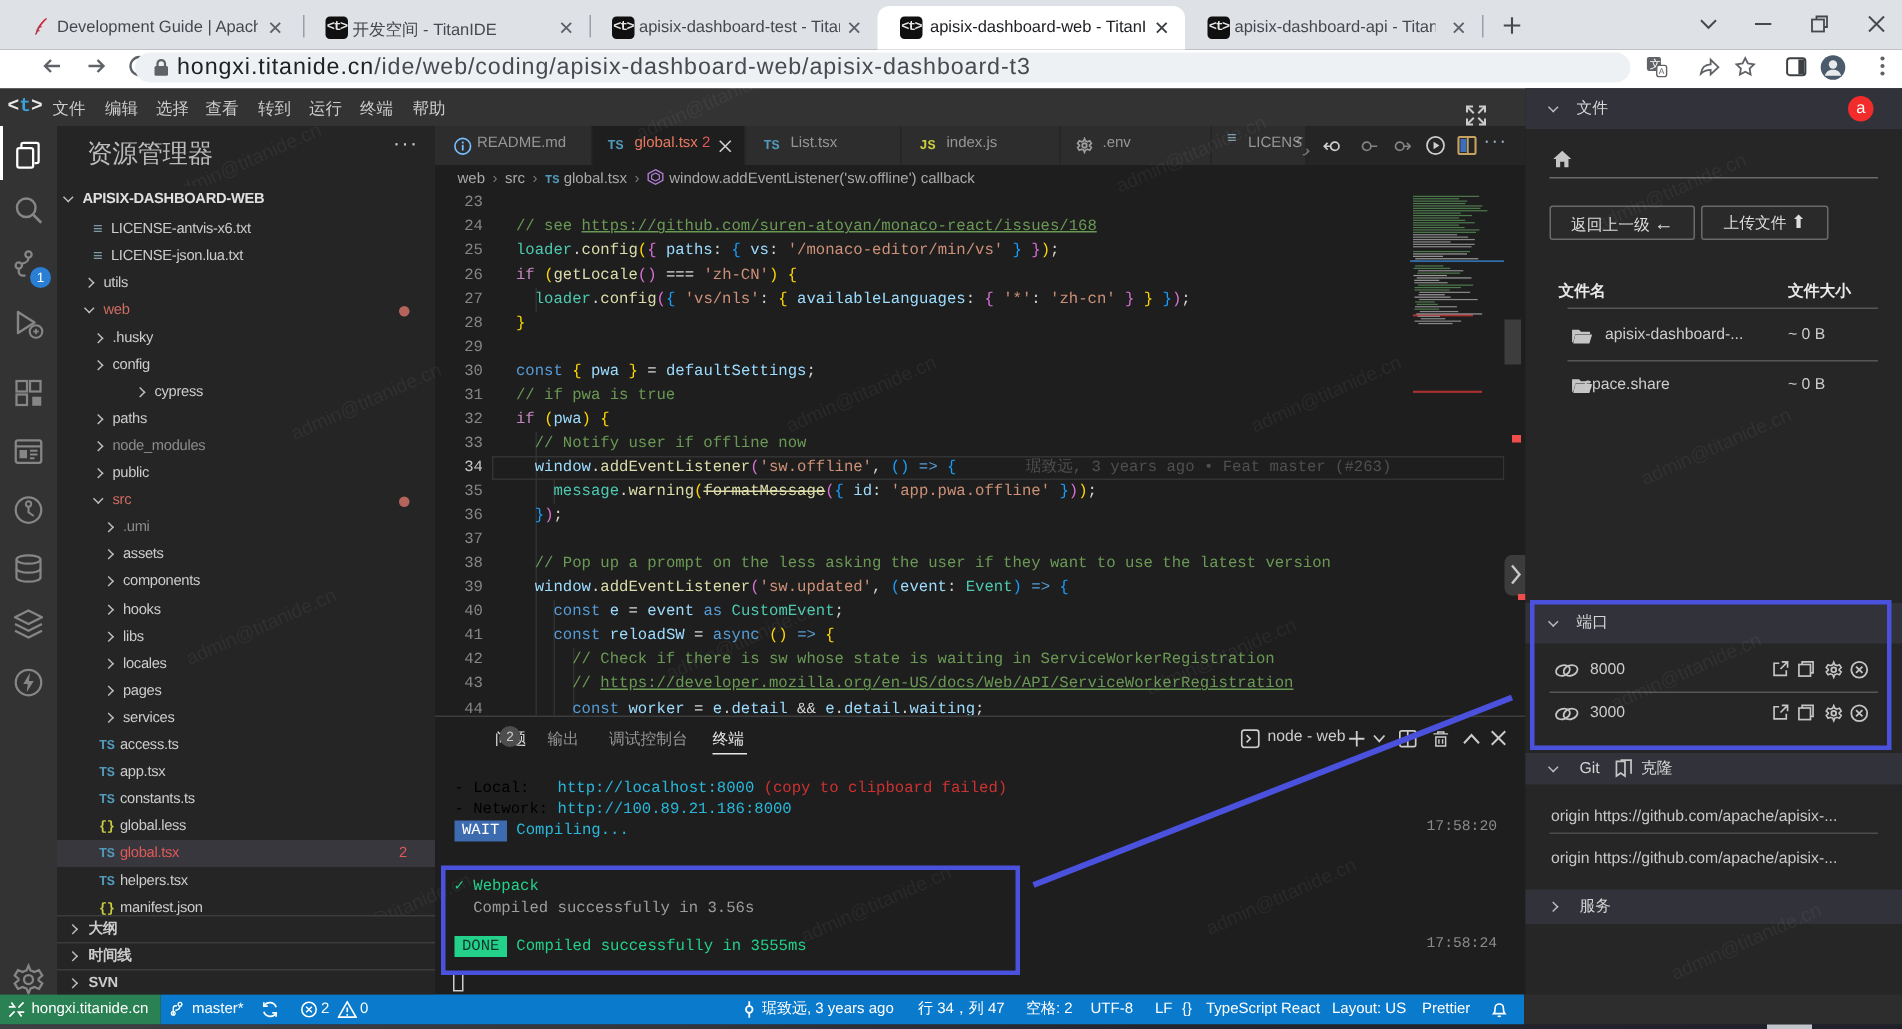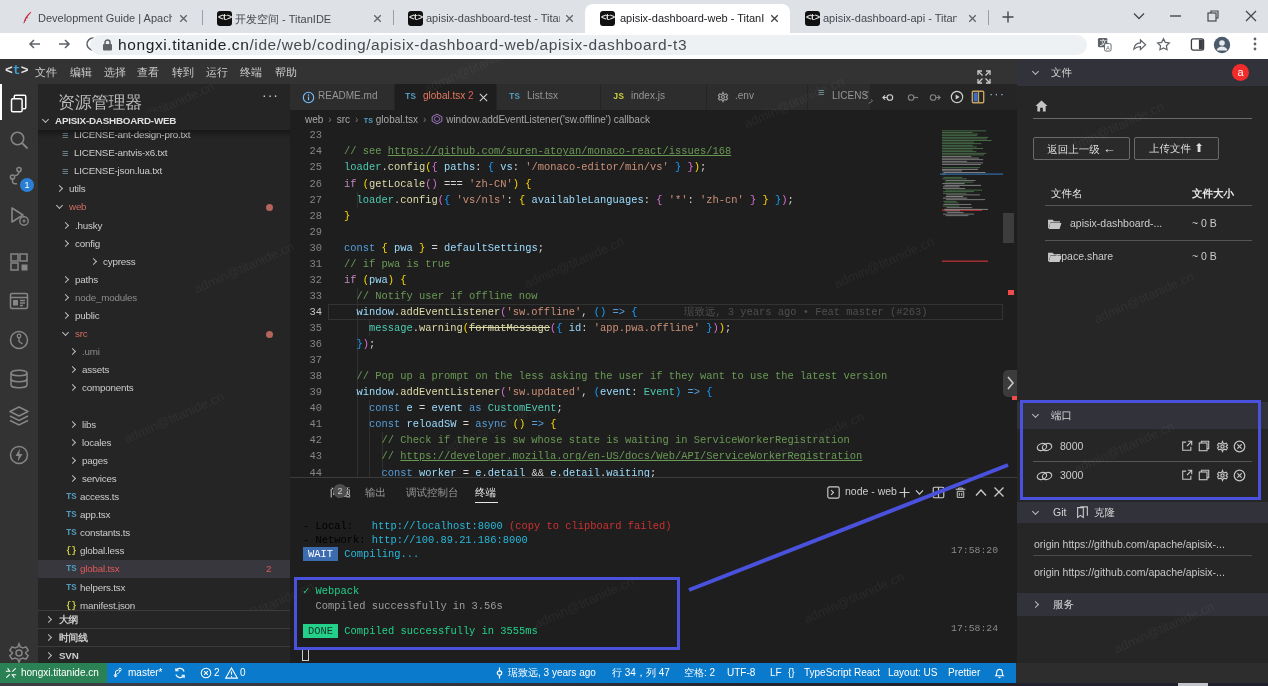--- a/index.html
+++ b/index.html
@@ -271,21 +271,21 @@
       </div>
   <svg class="abs" style="left:7px;top:641px;" width="24" height="24" viewBox="0 0 24 24">
       <circle cx="12" cy="12" r="3" fill="none" stroke="#868686" stroke-width="1.5"></circle>
       <path d="M12 2.8 L13.3 6 A6.2 6.2 0 0 1 15.8 7 L19 5.8 L21.2 9.4 L18.7 11.5 A6.2 6.2 0 0 1 18.7 12.5 L21.2 14.6 L19 18.2 L15.8 17 A6.2 6.2 0 0 1 13.3 18 L12 21.2 L10.7 18 A6.2 6.2 0 0 1 8.2 17 L5 18.2 L2.8 14.6 L5.3 12.5 A6.2 6.2 0 0 1 5.3 11.5 L2.8 9.4 L5 5.8 L8.2 7 A6.2 6.2 0 0 1 10.7 6 Z" fill="none" stroke="#868686" stroke-width="1.5"></path>
     </svg>
   <div class="abs" id="sidebar">
     <div style="position:absolute;left:0;top:0;width:252px;height:28px;">
         <span style="position:absolute;left:20px;top:7px;font-size:17px;color:#bbbbbb;">资源管理器</span>
         <span style="position:absolute;left:224px;top:3px;color:#cccccc;font-size:14px;letter-spacing:1px;">···</span>
       </div>
-    <div class="trow" style="top:28px;font-weight:bold;color:#e0e0e0;background:#252526;z-index:3;">
+    <div class="trow" style="top:40px;font-weight:bold;color:#e0e0e0;background:#252526;z-index:3;">
         <span class="cv dn" style="left:5px;"></span>
         <span style="position:absolute;left:17px;">APISIX-DASHBOARD-WEB</span>
       </div>
     <div class="trow" style="top:42px;">
         <span class="fico" style="left:24px;">≡</span>
         <span style="position:absolute;left:36px;">LICENSE-ant-design-pro.txt</span>
       </div>
     <div style="position:absolute;left:0;top:46px;width:252px;height:8px;background:linear-gradient(to bottom,rgba(0,0,0,0.38),rgba(0,0,0,0));z-index:2;"></div>
     <div class="trow" style="top:60.1px;">
         <span class="fico" style="left:24px;">≡</span>
@@ -337,20 +337,24 @@
         <span class="cv rt" style="left:32px;"></span>
         <span style="position:absolute;left:44px;">.umi</span>
       </div>
     <div class="trow" style="top:277.3px;">
         <span class="cv rt" style="left:32px;"></span>
         <span style="position:absolute;left:44px;">assets</span>
       </div>
     <div class="trow" style="top:295.4px;">
         <span class="cv rt" style="left:32px;"></span>
         <span style="position:absolute;left:44px;">components</span>
+      </div>
+    <div class="trow" style="top:313.5px;">
+        <span class="cv rt" style="left:32px;"></span>
+        <span style="position:absolute;left:44px;">hooks</span>
       </div>
     <div class="trow" style="top:331.6px;">
         <span class="cv rt" style="left:32px;"></span>
         <span style="position:absolute;left:44px;">libs</span>
       </div>
     <div class="trow" style="top:349.7px;">
         <span class="cv rt" style="left:32px;"></span>
         <span style="position:absolute;left:44px;">locales</span>
       </div>
     <div class="trow" style="top:367.8px;">
@@ -614,21 +618,21 @@
         <span class="cv dn" style="left:16px;top:10px;"></span>
         <span style="position:absolute;left:34px;">文件</span>
         <span style="position:absolute;left:215px;top:5px;width:17px;height:17px;border-radius:50%;background:#f22b2b;color:#fff;font-size:11px;text-align:center;line-height:17px;">a</span>
       </div>
     <svg class="abs" style="left:18px;top:41px;" width="13" height="12" viewBox="0 0 14 13">
         <path d="M7 0.5 L13.5 6.5 H11.5 V12.5 H8.5 V8.5 H5.5 V12.5 H2.5 V6.5 H0.5 Z" fill="#c5c5c5"></path>
       </svg>
     <div class="abs" style="left:16px;top:59px;width:219px;height:1px;background:#6a6a6a;"></div>
     <div class="rbtn" style="left:16px;width:97px;">返回上一级 <span style="font-size:13px;">←</span></div>
     <div class="rbtn" style="left:117px;width:85px;">上传文件 <span style="font-size:12px;">⬆</span></div>
-    <div class="abs" style="left:34px;top:128px;font-weight:normal;color:#e8e8e8;">文件名</div>
+    <div class="abs" style="left:22px;top:128px;font-weight:bold;color:#e8e8e8;">文件名</div>
     <div class="abs" style="left:175px;top:128px;font-weight:bold;color:#e8e8e8;">文件大小</div>
     <div class="abs" style="left:28px;top:146px;width:207px;height:1px;background:#565656;"></div>
     <svg class="abs" style="left:30px;top:159px;" width="15" height="12" viewBox="0 0 16 13">
         <path d="M1 2 H6 L7.5 3.5 H14 V5 H3.5 L1.8 11 H1 Z" fill="#c5c5c5"></path>
         <path d="M3.5 5.5 H15.5 L13.5 12 H1.8 Z" fill="#c5c5c5"></path>
       </svg>
     <div class="abs" style="left:53px;top:158px;">apisix-dashboard-...</div>
     <div class="abs" style="left:175px;top:158px;">~ 0 B</div>
     <div class="abs" style="left:28px;top:181px;width:207px;height:1px;background:#565656;"></div>
     <svg class="abs" style="left:30px;top:192px;" width="15" height="12" viewBox="0 0 16 13">

